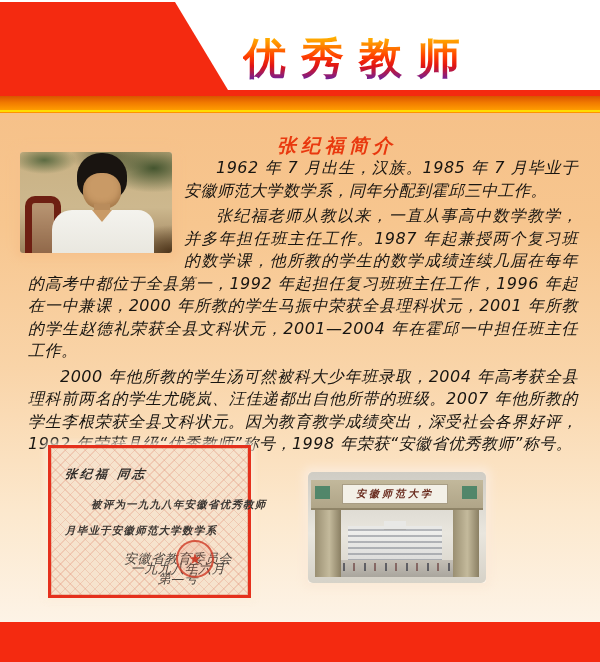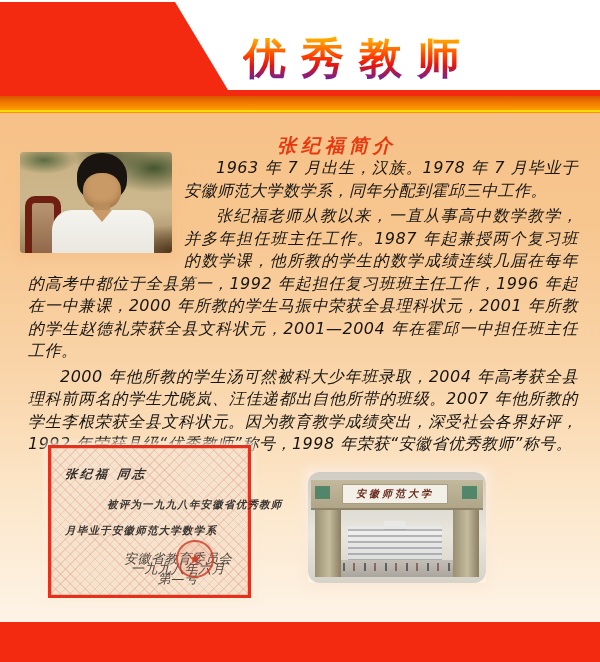--- a/index.html
+++ b/index.html
@@ -83,21 +83,21 @@
       repeating-linear-gradient(45deg, rgba(226,145,120,.30) 0 1px, transparent 1px 7px),
       repeating-linear-gradient(-45deg, rgba(226,145,120,.30) 0 1px, transparent 1px 7px);
     box-shadow:inset 0 0 0 1px rgba(214,120,92,.35), 0 0 6px 3px rgba(252,238,220,.9);
   }
   .cert-recipient {
     position:absolute; left:14px; top:18px; font-size:12px; font-weight:bold;
     color:#2f2b28; letter-spacing:3px; transform:skewX(-8deg); white-space:nowrap;
   }
   .cert-line1 {
     position:absolute; left:40px; top:50px; font-size:10.5px; font-weight:bold;
-    color:#3c3733; letter-spacing:1.2px; white-space:nowrap;margin-left:16px;
+    color:#3c3733; letter-spacing:1.2px; white-space:nowrap;
   }
   .cert-line2 {
     position:absolute; left:14px; top:76px; font-size:10.5px; font-weight:bold;
     color:#3c3733; letter-spacing:1.2px; white-space:nowrap;
   }
   .cert-issuer-block {
     position:absolute; right:16px; top:106px; text-align:center;
     font-size:13px; color:#4a443e; line-height:10px; letter-spacing:.5px;
   }
   .cert-seal {
@@ -107,21 +107,21 @@
     display:flex; align-items:center; justify-content:center;
   }
   .cert-seal-star { font-size:15px; color:rgba(206,55,35,.9); line-height:1; }
   
   .univ {
     position:absolute; left:308px; top:359px; width:178px; height:111px;
     box-shadow:0 0 9px 5px #fbead8, inset 0 0 5px rgba(255,252,245,.9);
     border-radius:3px;
   }
   .univ-inner {
-    position:absolute; inset:0; overflow:hidden; border-radius:12px;
+    position:absolute; inset:0; overflow:hidden; border-radius:5px;
     background:linear-gradient(180deg,#cfccc4 0%,#e9e6de 55%,#d6d2c8 100%);
   }
   .univ-beam {
     position:absolute; left:3px; right:3px; top:8px; height:30px;
     background:linear-gradient(180deg,#c2b89b 0%,#b0a588 100%);
     border-bottom:2px solid #8f8468;
   }
   .univ-sign {
     position:absolute; left:34px; right:38px; top:12px; height:20px;
     background:#f3f0e7; border:1px solid #a89d84;
@@ -180,21 +180,21 @@
       <div class="portrait">
         <div class="portrait-inner">
           <div class="chair"></div>
           <div class="man-hair"></div>
           <div class="man-face"></div>
           <div class="man-neck"></div>
           <div class="man-shirt"></div>
           <div class="man-collar"></div>
         </div>
       </div>
-      <p>1963 年 7 月出生，汉族。1978 年 7 月毕业于安徽师范大学数学系，同年分配到霍邱三中工作。</p>
+      <p>1962 年 7 月出生，汉族。1985 年 7 月毕业于安徽师范大学数学系，同年分配到霍邱三中工作。</p>
       <p>张纪福老师从教以来，一直从事高中数学教学，并多年担任班主任工作。1987 年起兼授两个复习班的数学课，他所教的学生的数学成绩连续几届在每年的高考中都位于全县第一，1992 年起担任复习班班主任工作，1996 年起在一中兼课，2000 年所教的学生马振中荣获全县理科状元，2001 年所教的学生赵德礼荣获全县文科状元，2001—2004 年在霍邱一中担任班主任工作。</p>
       <p>2000 年他所教的学生汤可然被科大少年班录取，2004 年高考获全县理科前两名的学生尤晓岚、汪佳递都出自他所带的班级。2007 年他所教的学生李根荣获全县文科状元。因为教育教学成绩突出，深受社会各界好评，1992 年荣获县级“优秀教师”称号，1998 年荣获“安徽省优秀教师”称号。</p>
     </div>
 
     <div class="certificate">
       <div class="cert-recipient">张纪福  同志</div>
       <div class="cert-line1">被评为一九九八年安徽省优秀教师</div>
       <div class="cert-line2">月毕业于安徽师范大学数学系</div>
       <div class="cert-issuer-block">
         <div>安徽省教育委员会</div>

